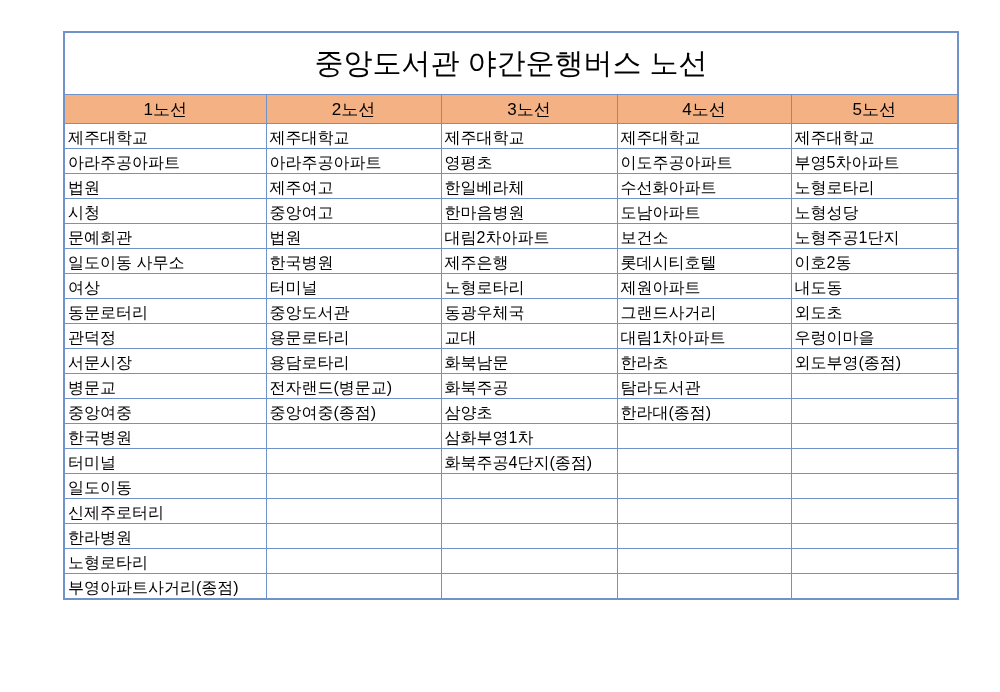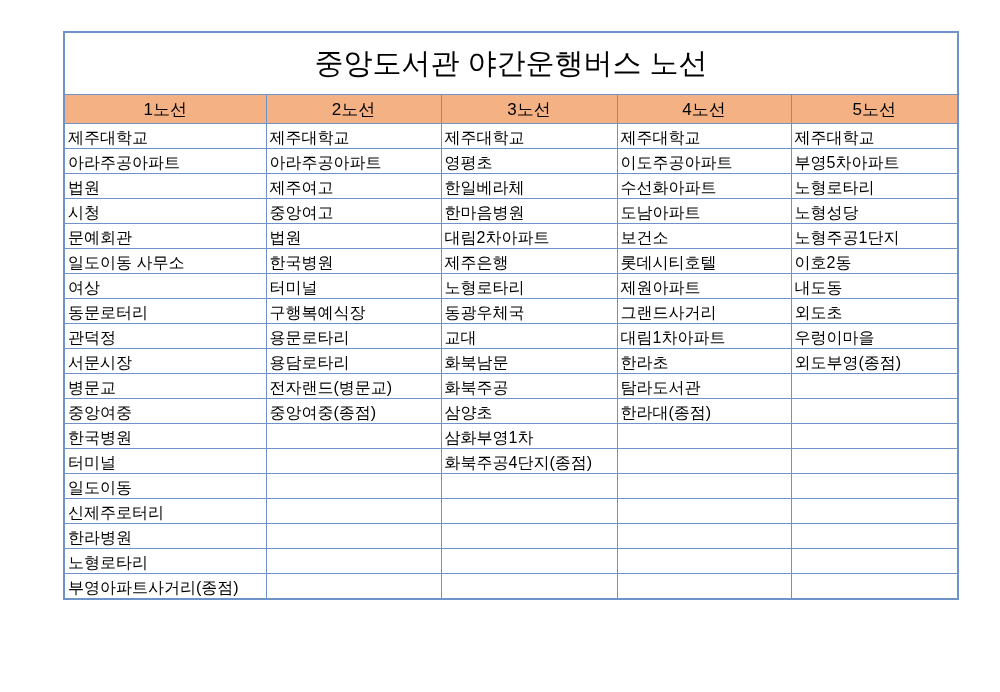--- a/index.html
+++ b/index.html
@@ -101,21 +101,21 @@
         </tr>
         <tr>
           <td>여상</td>
           <td>터미널</td>
           <td>노형로타리</td>
           <td>제원아파트</td>
           <td>내도동</td>
         </tr>
         <tr>
           <td>동문로터리</td>
-          <td>구행복예식장</td>
+          <td>중앙도서관</td>
           <td>동광우체국</td>
           <td>그랜드사거리</td>
           <td>외도초</td>
         </tr>
         <tr>
           <td>관덕정</td>
           <td>용문로타리</td>
           <td>교대</td>
           <td>대림1차아파트</td>
           <td>우렁이마을</td>

